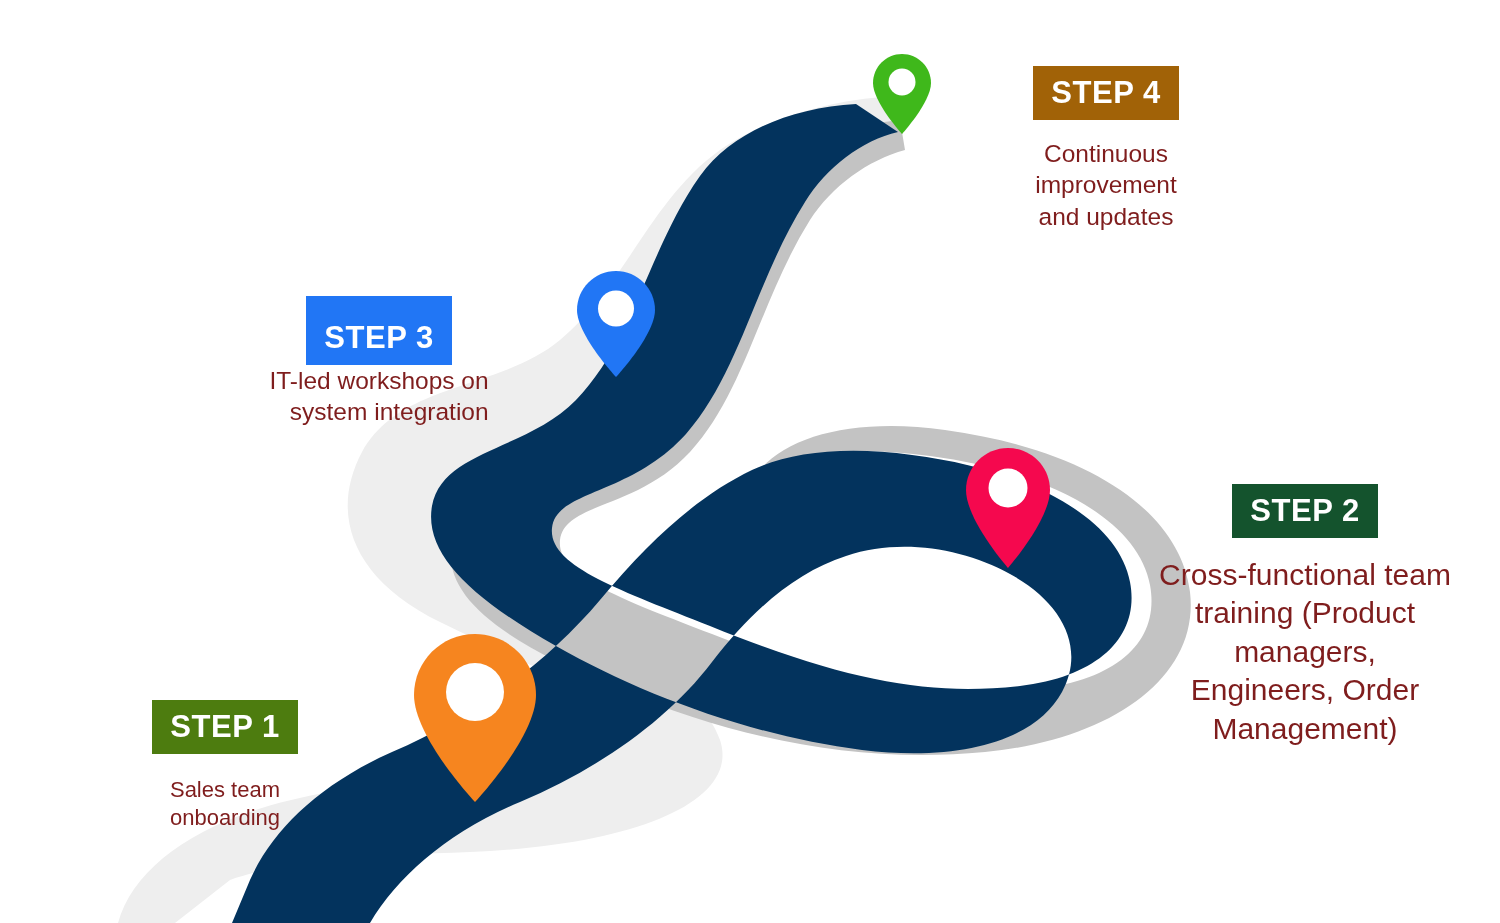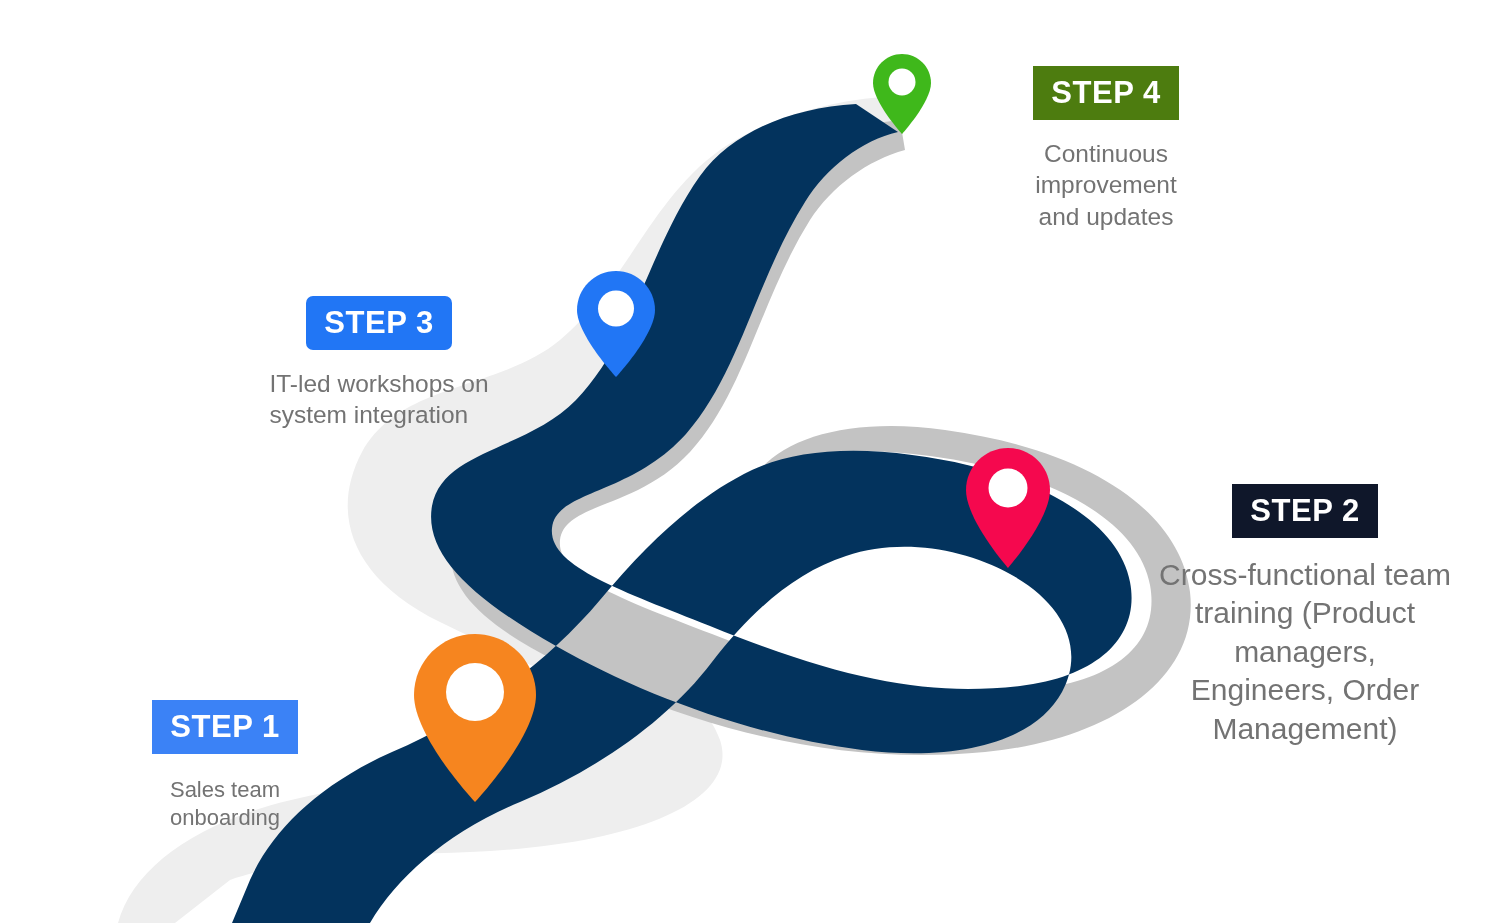--- a/index.html
+++ b/index.html
@@ -34,39 +34,39 @@
   }
   .badge {
     display: inline-block;
     color: #ffffff;
     font-weight: bold;
     letter-spacing: 0.5px;
     line-height: 1;
     white-space: nowrap;
   }
   .desc {
-    color: #737373;
+    color: #7f1d1d;
     line-height: 1.28;
     white-space: pre-line;
   }
 
   
   #step-1 { left: 140px; top: 700px; align-items: center; width: 170px; }
   #step-1 .badge { font-size: 31px; padding: 11px 18px 12px 18px; }
   #step-1 .desc { font-size: 22px; margin-top: 22px; text-align: center; }
 
   
   #step-2 { left: 1120px; top: 484px; align-items: center; width: 370px; }
   #step-2 .badge { font-size: 31px; padding: 11px 18px 12px 18px; }
   #step-2 .desc { font-size: 30px; margin-top: 18px; text-align: center; }
 
   
   #step-3 { left: 266px; top: 296px; align-items: center; width: 226px; }
-  #step-3 .badge { font-size: 31px; padding: 11px 18px 12px 18px; border-radius: 7px; }
-  #step-3 .desc { font-size: 24.5px; margin-top: 18px; text-align: left; }
+  #step-3 .badge { font-size: 31px; padding: 26px 18px 12px 18px; }
+  #step-3 .desc { font-size: 24.5px; text-align: right; }
 
   
   #step-4 { left: 970px; top: 66px; align-items: center; width: 272px; }
   #step-4 .badge { font-size: 31px; padding: 11px 18px 12px 18px; }
   #step-4 .desc { font-size: 24.5px; margin-top: 18px; text-align: center; }
 
   
   .pin {
     position: absolute;
   }
@@ -164,37 +164,37 @@
   </div>
 
   <div class="pin" id="pin-1" style="left:414px; top:634px; width:122px; height:168px;">
     <svg viewBox="0 0 122 168">
       <path d="M61,0 C27.3,0 0,27.3 0,61 C0,103 61,168 61,168 C61,168 122,103 122,61 C122,27.3 94.7,0 61,0 Z" fill="#f6851f"></path>
       <circle cx="61" cy="58" r="29" fill="#ffffff"></circle>
     </svg>
   </div>
 
   <div class="step" id="step-1">
-    <div class="badge" style="background-color: #3b82f6;">STEP 1</div>
+    <div class="badge" style="background-color: #4d7c0f;">STEP 1</div>
     <div class="desc">Sales team
 onboarding</div>
   </div>
 
   <div class="step" id="step-2">
-    <div class="badge" style="background-color: #0f172a;">STEP 2</div>
+    <div class="badge" style="background-color: #14532d;">STEP 2</div>
     <div class="desc">Cross-functional team
 training (Product managers,
 Engineers, Order Management)</div>
   </div>
 
   <div class="step" id="step-3">
     <div class="badge" style="background-color: rgb(33, 118, 245);">STEP 3</div>
     <div class="desc">IT-led workshops on
 system integration</div>
   </div>
 
   <div class="step" id="step-4">
-    <div class="badge" style="background-color: #4d7c0f;">STEP 4</div>
+    <div class="badge" style="background-color: #a16207;">STEP 4</div>
     <div class="desc">Continuous improvement
 and updates</div>
   </div>
 
 </div>
 
 </body></html>

